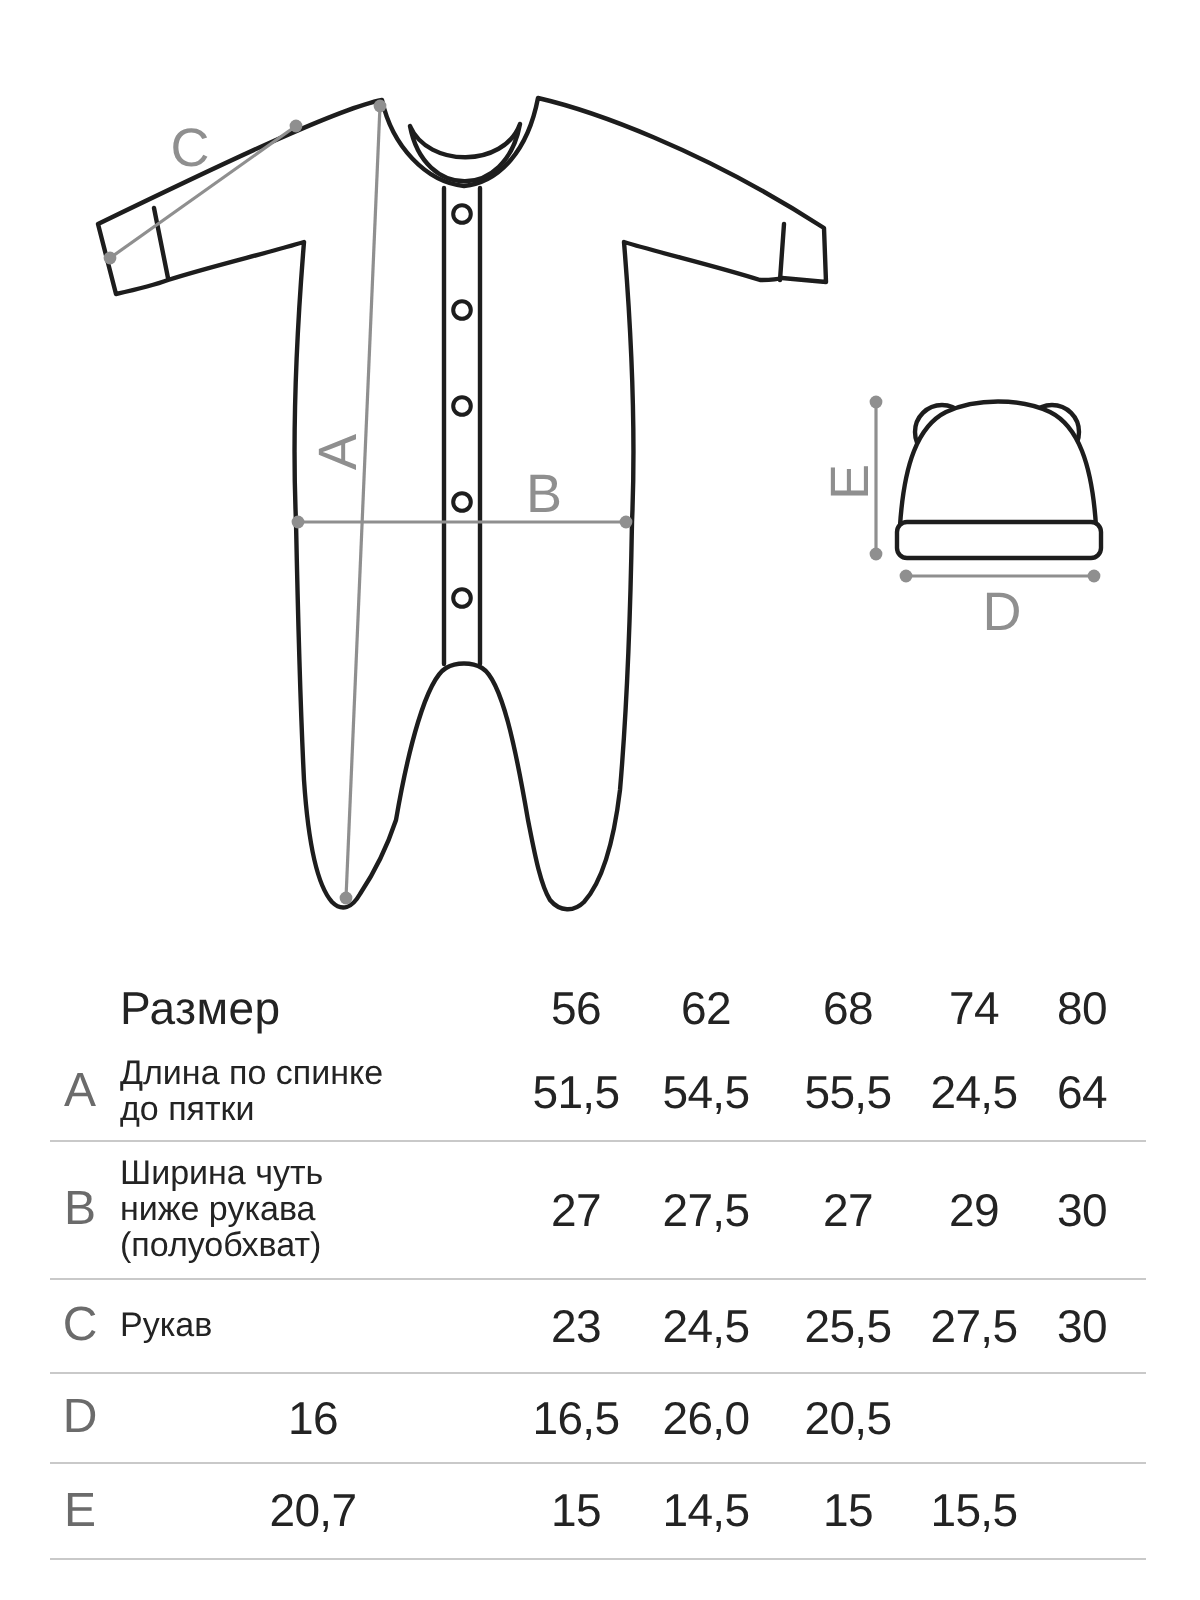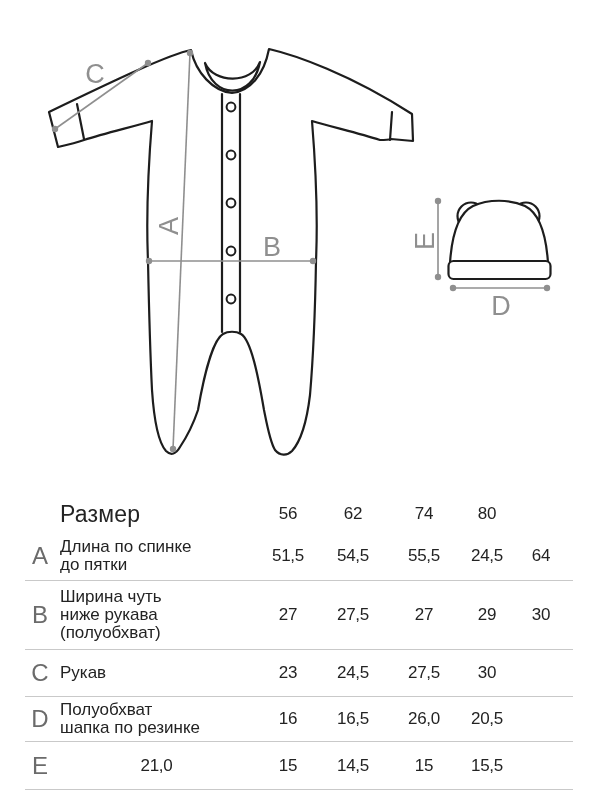--- a/index.html
+++ b/index.html
@@ -2,37 +2,37 @@
 <html><head>
 <meta charset="utf-8">
 <style>
   html,body{margin:0;padding:0;background:#fff;}
   .page{
     position:relative;width:600px;height:800px;background:#ffffff;overflow:hidden;
     font-family:"Liberation Sans",sans-serif;color:#232323;
   }
   .diagram{position:absolute;left:0;top:0;}
   svg text{font-family:"Liberation Sans",sans-serif;fill:#8f8f8f;font-size:27px;}
-  .size-table{position:absolute;left:25px;top:496px;width:548px;}
+  .size-table{position:absolute;left:25px;top:486px;width:548px;}
   .trow{
     display:grid;
     grid-template-columns:30px 203px 60px 70px 72px 54px 54px;
     align-items:center;
     border-bottom:1px solid #c9c9c9;
   }
   .trow.header{border-bottom:none;height:36px;}
   .rh-a{height:48px}.rh-b{height:68px}.rh-c{height:46px}.rh-d{height:44px}.rh-e{height:47px}
   .cell{min-width:0;}
   .letter{font-size:24px;color:#6b6b6b;text-align:center;line-height:1;}
   .plabel{
     font-size:17px;line-height:18px;color:#232323;
     padding-left:5px;max-width:150px;white-space:pre-line;
   }
   .hdr-title{font-size:23px;color:#232323;padding-left:5px;letter-spacing:.2px;}
-  .val{font-size:17px;color:#232323;text-align:center;letter-spacing:-0.3px;}
+  .val{font-size:23px;color:#232323;text-align:center;letter-spacing:-0.3px;}
 </style>
 </head>
 <body>
 
 <div class="page">
 
   <svg class="diagram" width="600" height="480" viewBox="0 0 600 480">
 
     <g fill="#ffffff" stroke="#1d1d1d" stroke-width="2.2" stroke-linejoin="round" stroke-linecap="round">
 
@@ -128,20 +128,21 @@
     </g>
   </svg>
 
   <div class="size-table">
 
     <div class="trow header">
       <div class="cell letter"></div>
       <div class="cell hdr-title">Размер</div>
       <div class="cell val">56</div>
       <div class="cell val">62</div>
+      <div class="cell val">68</div>
       <div class="cell val">74</div>
       <div class="cell val">80</div>
     </div>
 
     <div class="trow rh-a">
       <div class="cell letter">A</div>
       <div class="cell plabel">Длина по спинке
 до пятки</div>
       <div class="cell val">51,5</div>
       <div class="cell val">54,5</div>
@@ -160,37 +161,36 @@
       <div class="cell val">27</div>
       <div class="cell val">29</div>
       <div class="cell val">30</div>
     </div>
 
     <div class="trow rh-c">
       <div class="cell letter">C</div>
       <div class="cell plabel">Рукав</div>
       <div class="cell val">23</div>
       <div class="cell val">24,5</div>
+      <div class="cell val">25,5</div>
       <div class="cell val">27,5</div>
       <div class="cell val">30</div>
     </div>
 
     <div class="trow rh-d">
       <div class="cell letter">D</div>
-      <div class="cell plabel">Полуобхват
-шапка по резинке</div>
       <div class="cell val">16</div>
       <div class="cell val">16,5</div>
       <div class="cell val">26,0</div>
       <div class="cell val">20,5</div>
     </div>
 
     <div class="trow rh-e">
       <div class="cell letter">E</div>
-      <div class="cell val">21,0</div>
+      <div class="cell val">20,7</div>
       <div class="cell val">15</div>
       <div class="cell val">14,5</div>
       <div class="cell val">15</div>
       <div class="cell val">15,5</div>
     </div>
 
   </div>
 </div>
 
 </body></html>

